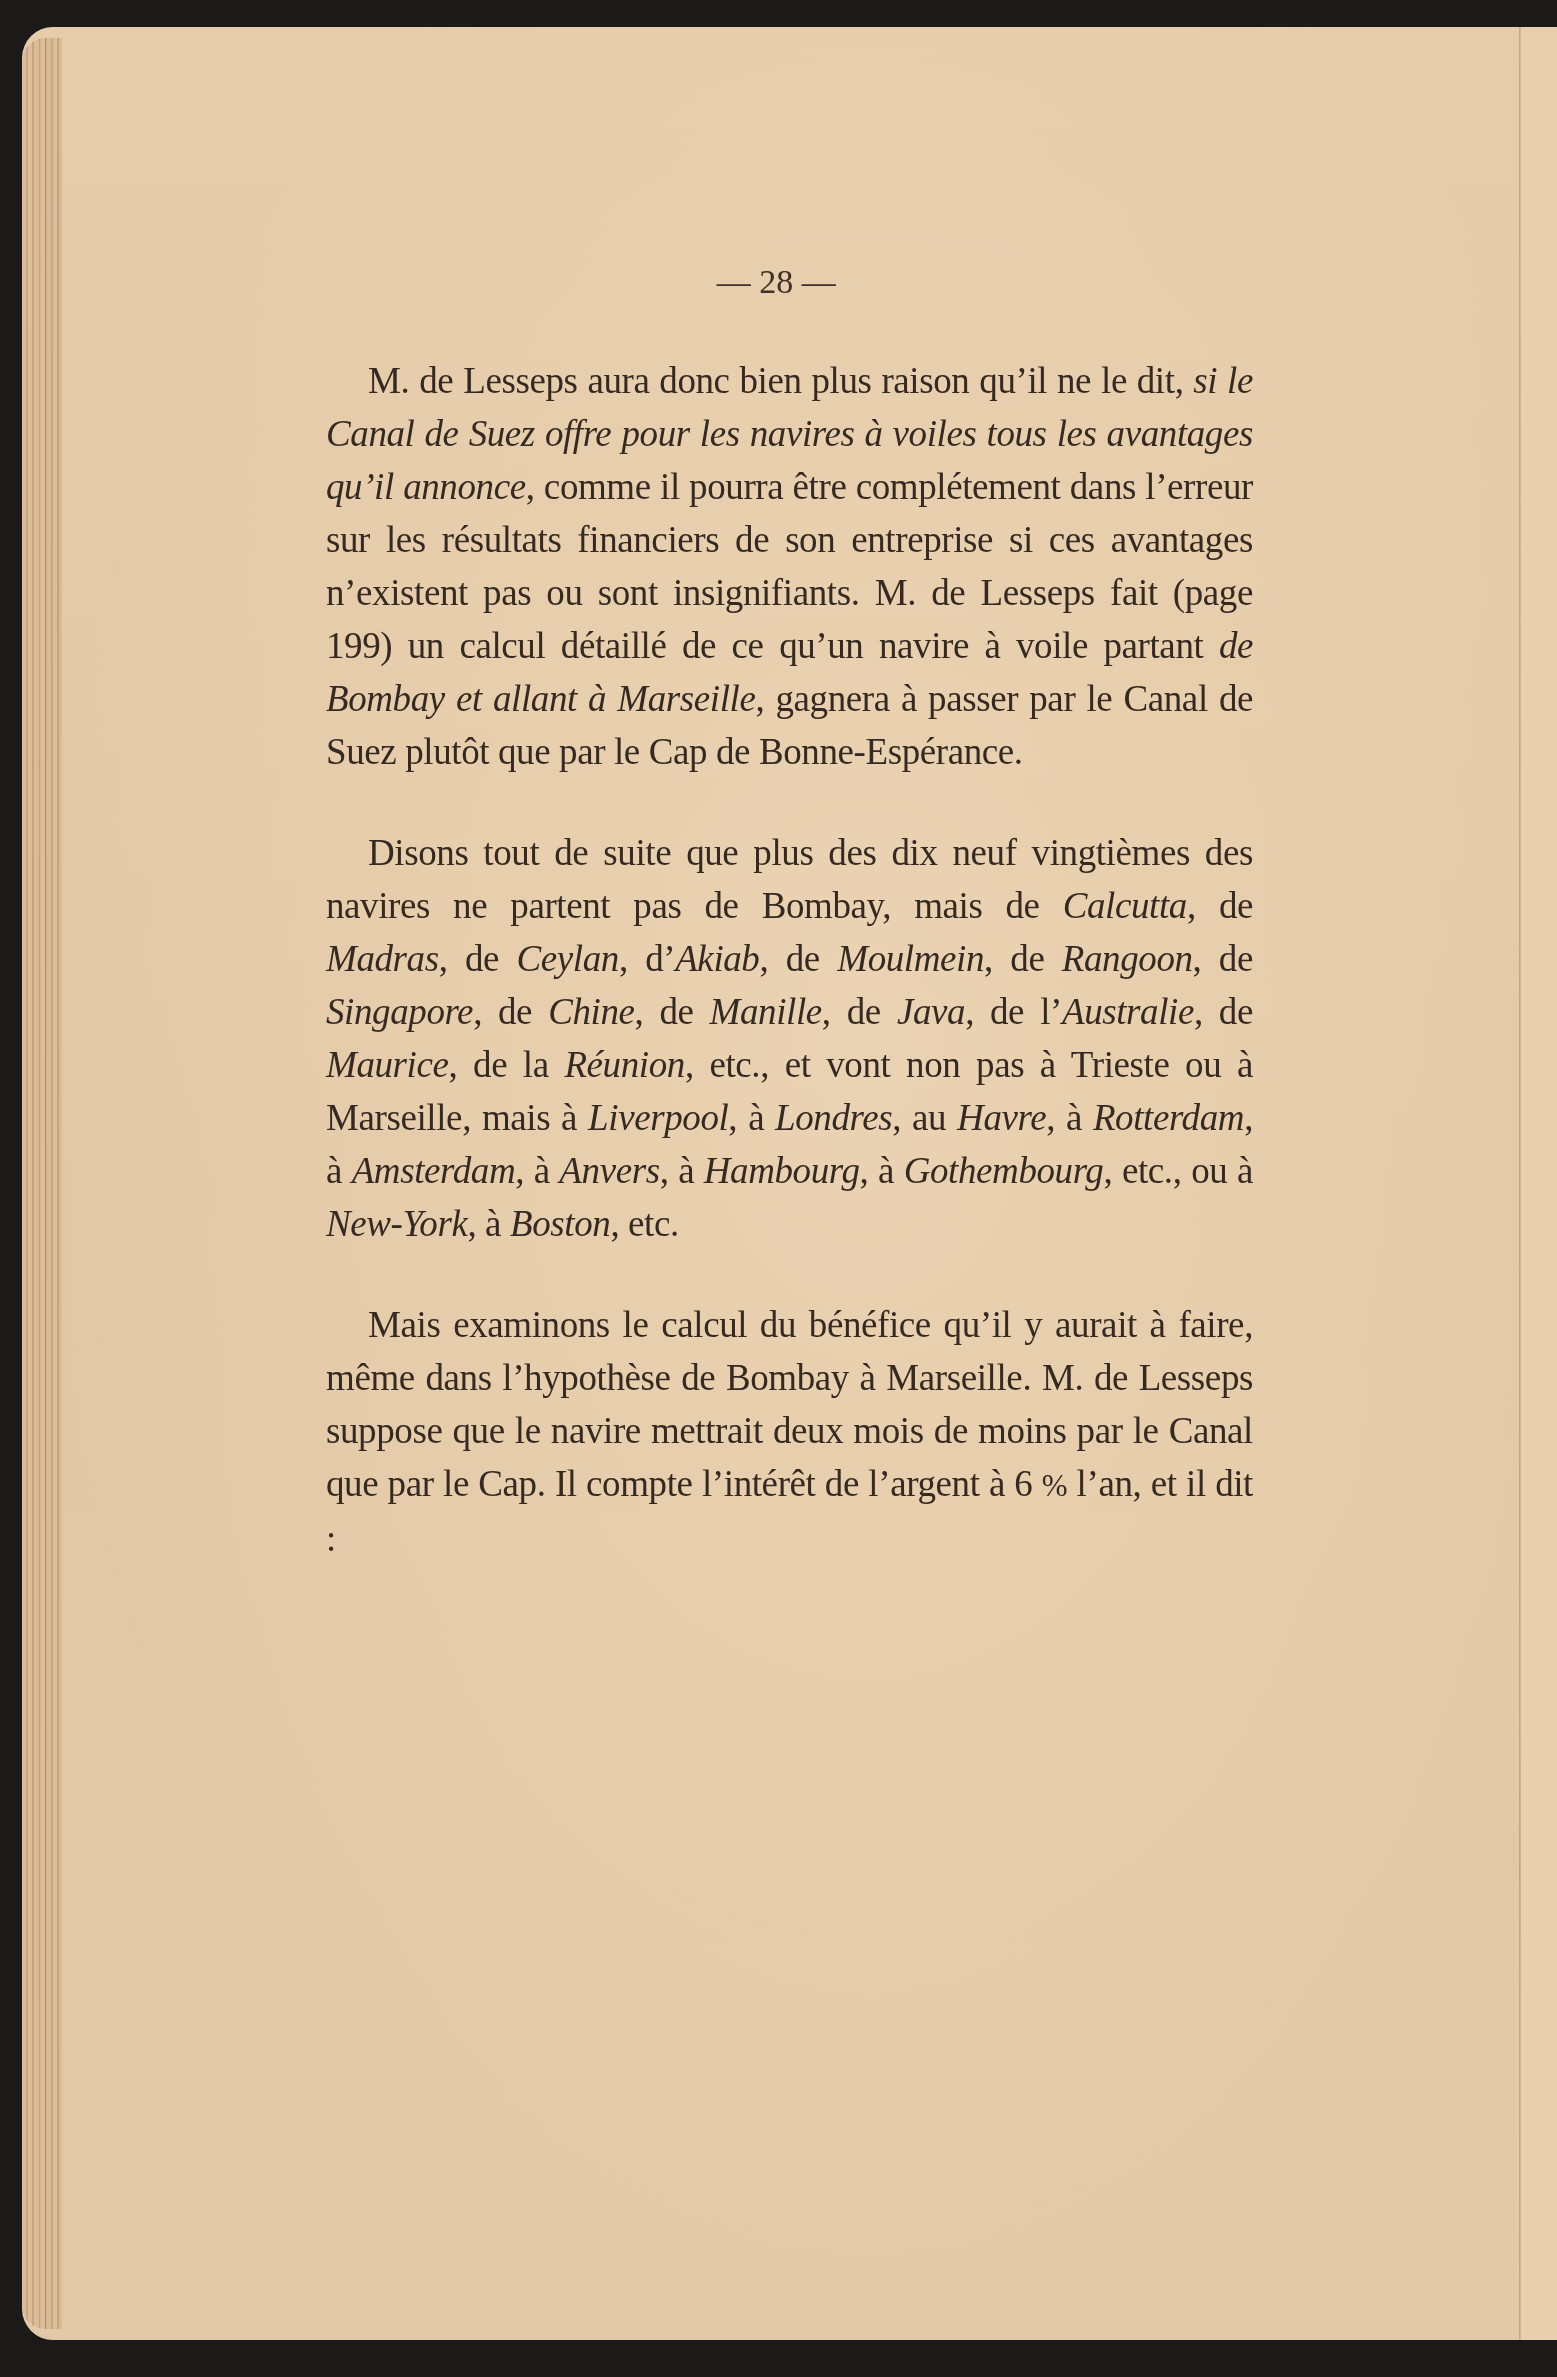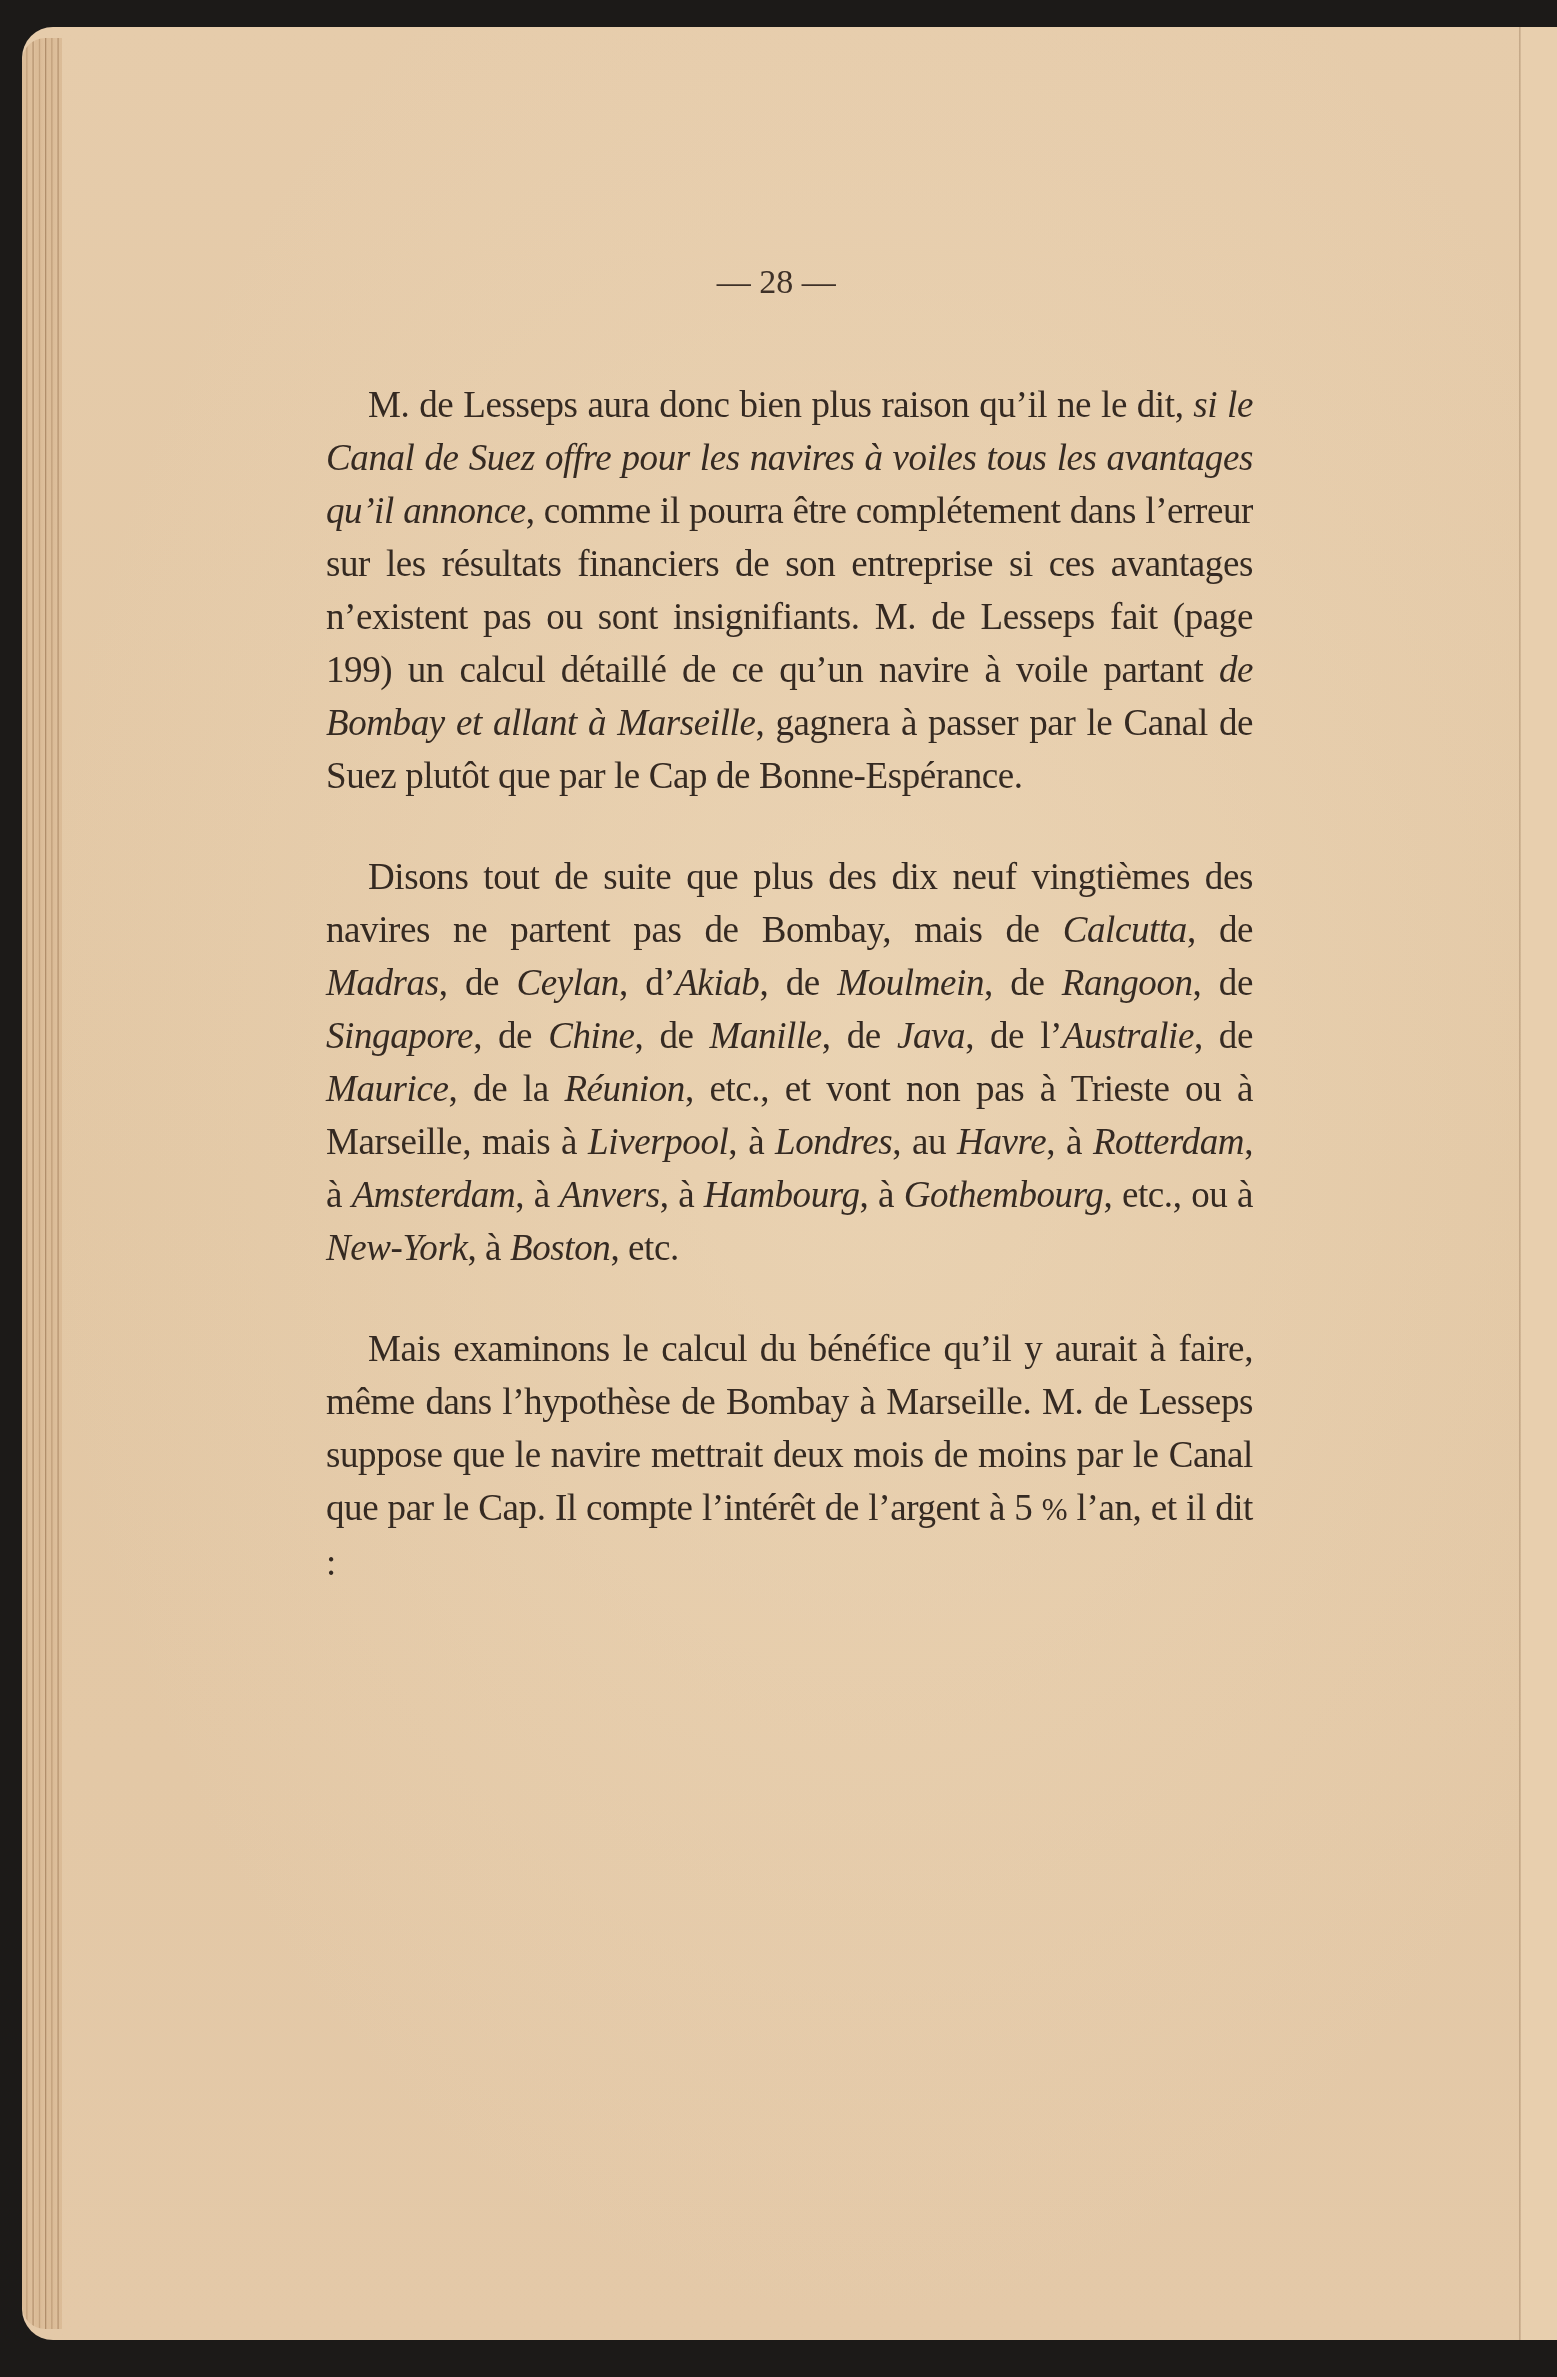--- a/index.html
+++ b/index.html
@@ -48,21 +48,21 @@
     top: 263px;
     text-align: center;
     font-size: 34px;
     color: #3e3128;
     margin-left: -4.7px;
   }
   .text-block {
     position: absolute;
     left: 326px;
     width: 927px;
-    top: 378px;
+    top: 354px;
     color: #352a22;
     font-size: 37px;
     line-height: 53px;
     text-align: justify;
     letter-spacing: -0.4px;
   }
   .para { margin: 0; text-indent: 42px; }
   .para + .para { margin-top: 48px; }
   .para .it { font-style: italic; }
   .pct { font-size: 31px; }
@@ -74,15 +74,15 @@
   <div class="page-edges"></div>
   <div class="right-strip"></div>
   <div class="fold-line"></div>
 </div>
 
 <div class="folio">— 28 —</div>
 
 <div class="text-block">
   <p class="para"><span>M. de Lesseps aura donc bien plus raison qu’il ne le dit, </span><span class="it">si le Canal de Suez offre pour les navires à voiles tous les avantages qu’il annonce</span><span>, comme il pourra être complétement dans l’erreur sur les résultats financiers de son entreprise si ces avantages n’existent pas ou sont insignifiants. M. de Lesseps fait (page 199) un calcul détaillé de ce qu’un navire à voile partant </span><span class="it">de Bombay et allant à Marseille</span><span>, gagnera à passer par le Canal de Suez plutôt que par le Cap de Bonne-Espérance.</span></p>
   <p class="para"><span>Disons tout de suite que plus des dix neuf vingtièmes des navires ne partent pas de Bombay, mais de </span><span class="it">Calcutta</span><span>, de </span><span class="it">Madras</span><span>, de </span><span class="it">Ceylan</span><span>, d’</span><span class="it">Akiab</span><span>, de </span><span class="it">Moulmein</span><span>, de </span><span class="it">Rangoon</span><span>, de </span><span class="it">Singapore</span><span>, de </span><span class="it">Chine</span><span>, de </span><span class="it">Manille</span><span>, de </span><span class="it">Java</span><span>, de l’</span><span class="it">Australie</span><span>, de </span><span class="it">Maurice</span><span>, de la </span><span class="it">Réunion</span><span>, etc., et vont non pas à Trieste ou à Marseille, mais à </span><span class="it">Liverpool</span><span>, à </span><span class="it">Londres</span><span>, au </span><span class="it">Havre</span><span>, à </span><span class="it">Rotterdam</span><span>, à </span><span class="it">Amsterdam</span><span>, à </span><span class="it">Anvers</span><span>, à </span><span class="it">Hambourg</span><span>, à </span><span class="it">Gothembourg</span><span>, etc., ou à </span><span class="it">New-York</span><span>, à </span><span class="it">Boston</span><span>, etc.</span></p>
-  <p class="para"><span>Mais examinons le calcul du bénéfice qu’il y aurait à faire, même dans l’hypothèse de Bombay à Marseille. M. de Lesseps suppose que le navire mettrait deux mois de moins par le Canal que par le Cap. Il compte l’intérêt de l’argent à 5 </span><span class="pct">%</span><span> l’an, et il dit :</span></p>
+  <p class="para"><span>Mais examinons le calcul du bénéfice qu’il y aurait à faire, même dans l’hypothèse de Bombay à Marseille. M. de Lesseps suppose que le navire mettrait deux mois de moins par le Canal que par le Cap. Il compte l’intérêt de l’argent à 6 </span><span class="pct">%</span><span> l’an, et il dit :</span></p>
 </div>
 
 
 </body></html>

